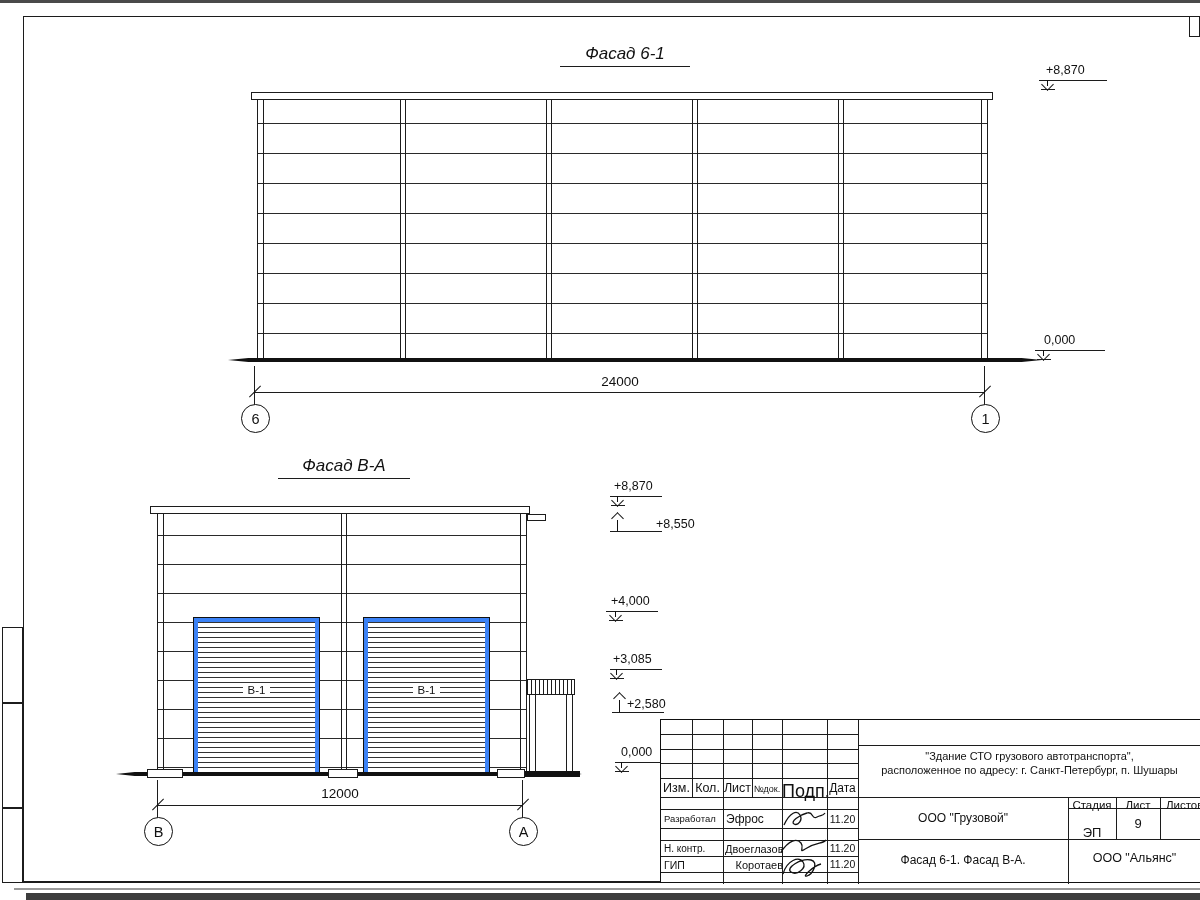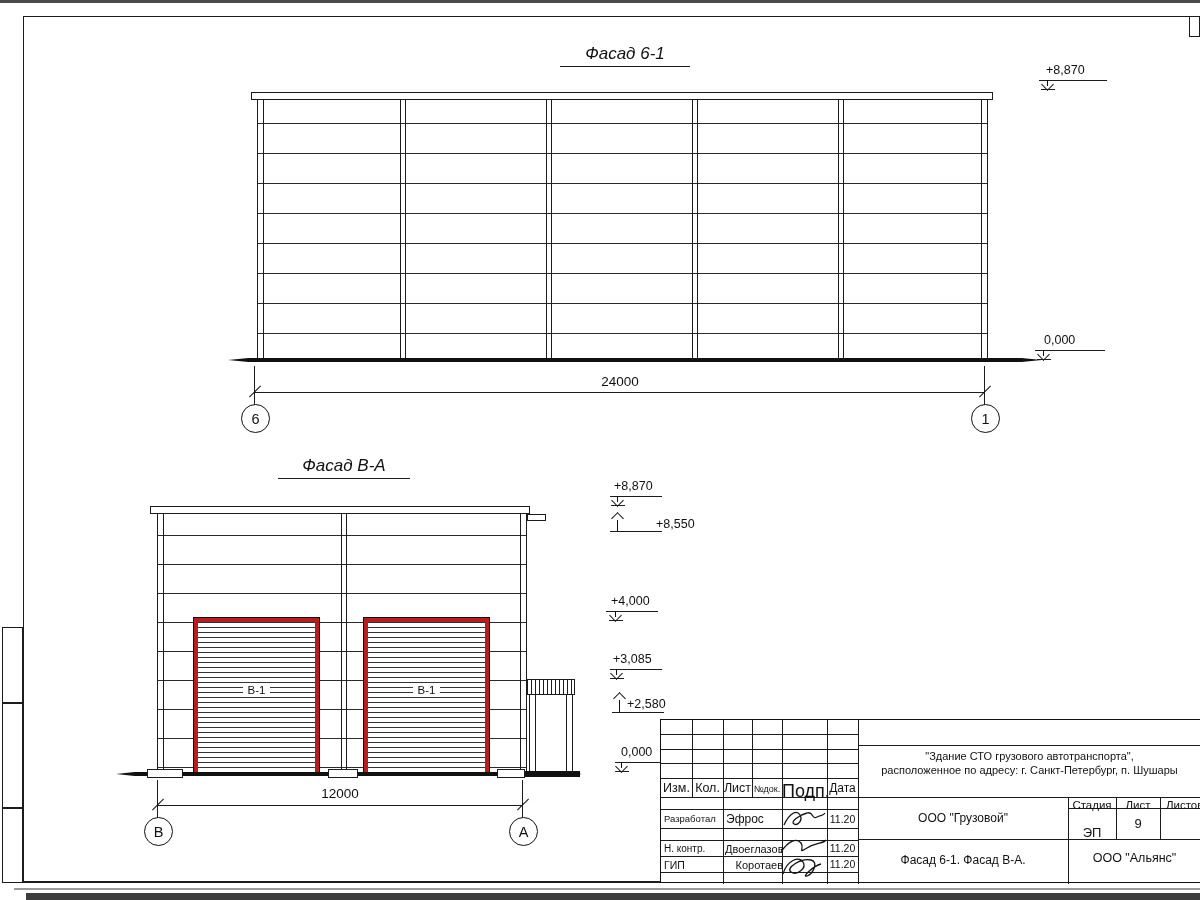--- a/index.html
+++ b/index.html
@@ -10,21 +10,21 @@
   .vl{position:absolute;border-left:1.2px solid #1c1c1c}
   .txt{position:absolute;white-space:nowrap;color:#111}
   .box{position:absolute;border:1.2px solid #1c1c1c;box-sizing:border-box;background:#fff}
   .drawtitle{font-style:italic;font-size:17px;text-align:center;border-bottom:1.2px solid #1c1c1c;padding-bottom:2px}
   .facade-body{position:absolute;border:1.2px solid #1c1c1c;box-sizing:border-box;background:#fff}
   .hbands{position:absolute;left:0;right:0;bottom:0;
           background:repeating-linear-gradient(to bottom,#2a2a2a 0,#2a2a2a 1px,transparent 1px,transparent 30px)}
   .hbands29{background:repeating-linear-gradient(to bottom,#2a2a2a 0,#2a2a2a 1px,transparent 1px,transparent 29px)}
   .mullion{position:absolute;top:0;bottom:0;width:6px;border-left:1.1px solid #1c1c1c;border-right:1.1px solid #1c1c1c;box-sizing:border-box}
   .edgeline{position:absolute;top:0;bottom:0;width:1px;background:#1c1c1c}
-  .door{position:absolute;border:1.6px solid #111;box-sizing:border-box;background:#b91c1c}
+  .door{position:absolute;border:1.6px solid #111;box-sizing:border-box;background:#3b82f6}
   .door-stripes{position:absolute;left:4px;right:4px;top:4px;bottom:0;
           background:repeating-linear-gradient(to bottom,#333 0,#333 1px,#fff 1px,#fff 5px)}
   .door-label-wrap{position:absolute;left:0;right:0;text-align:center}
   .door-label{display:inline-block;background:#fff;padding:0 5px;font-size:11.5px}
   .hatchv{background:repeating-linear-gradient(to right,#1c1c1c 0,#1c1c1c 1px,transparent 1px,transparent 4px)}
   .vhead{position:absolute;width:9px;height:9px;box-sizing:border-box;
          border-left:1.3px solid #111;border-bottom:1.3px solid #111}
   .down{transform:rotate(-45deg)}
   .up{transform:rotate(135deg)}
   .stem{position:absolute;width:1.2px;background:#111}

